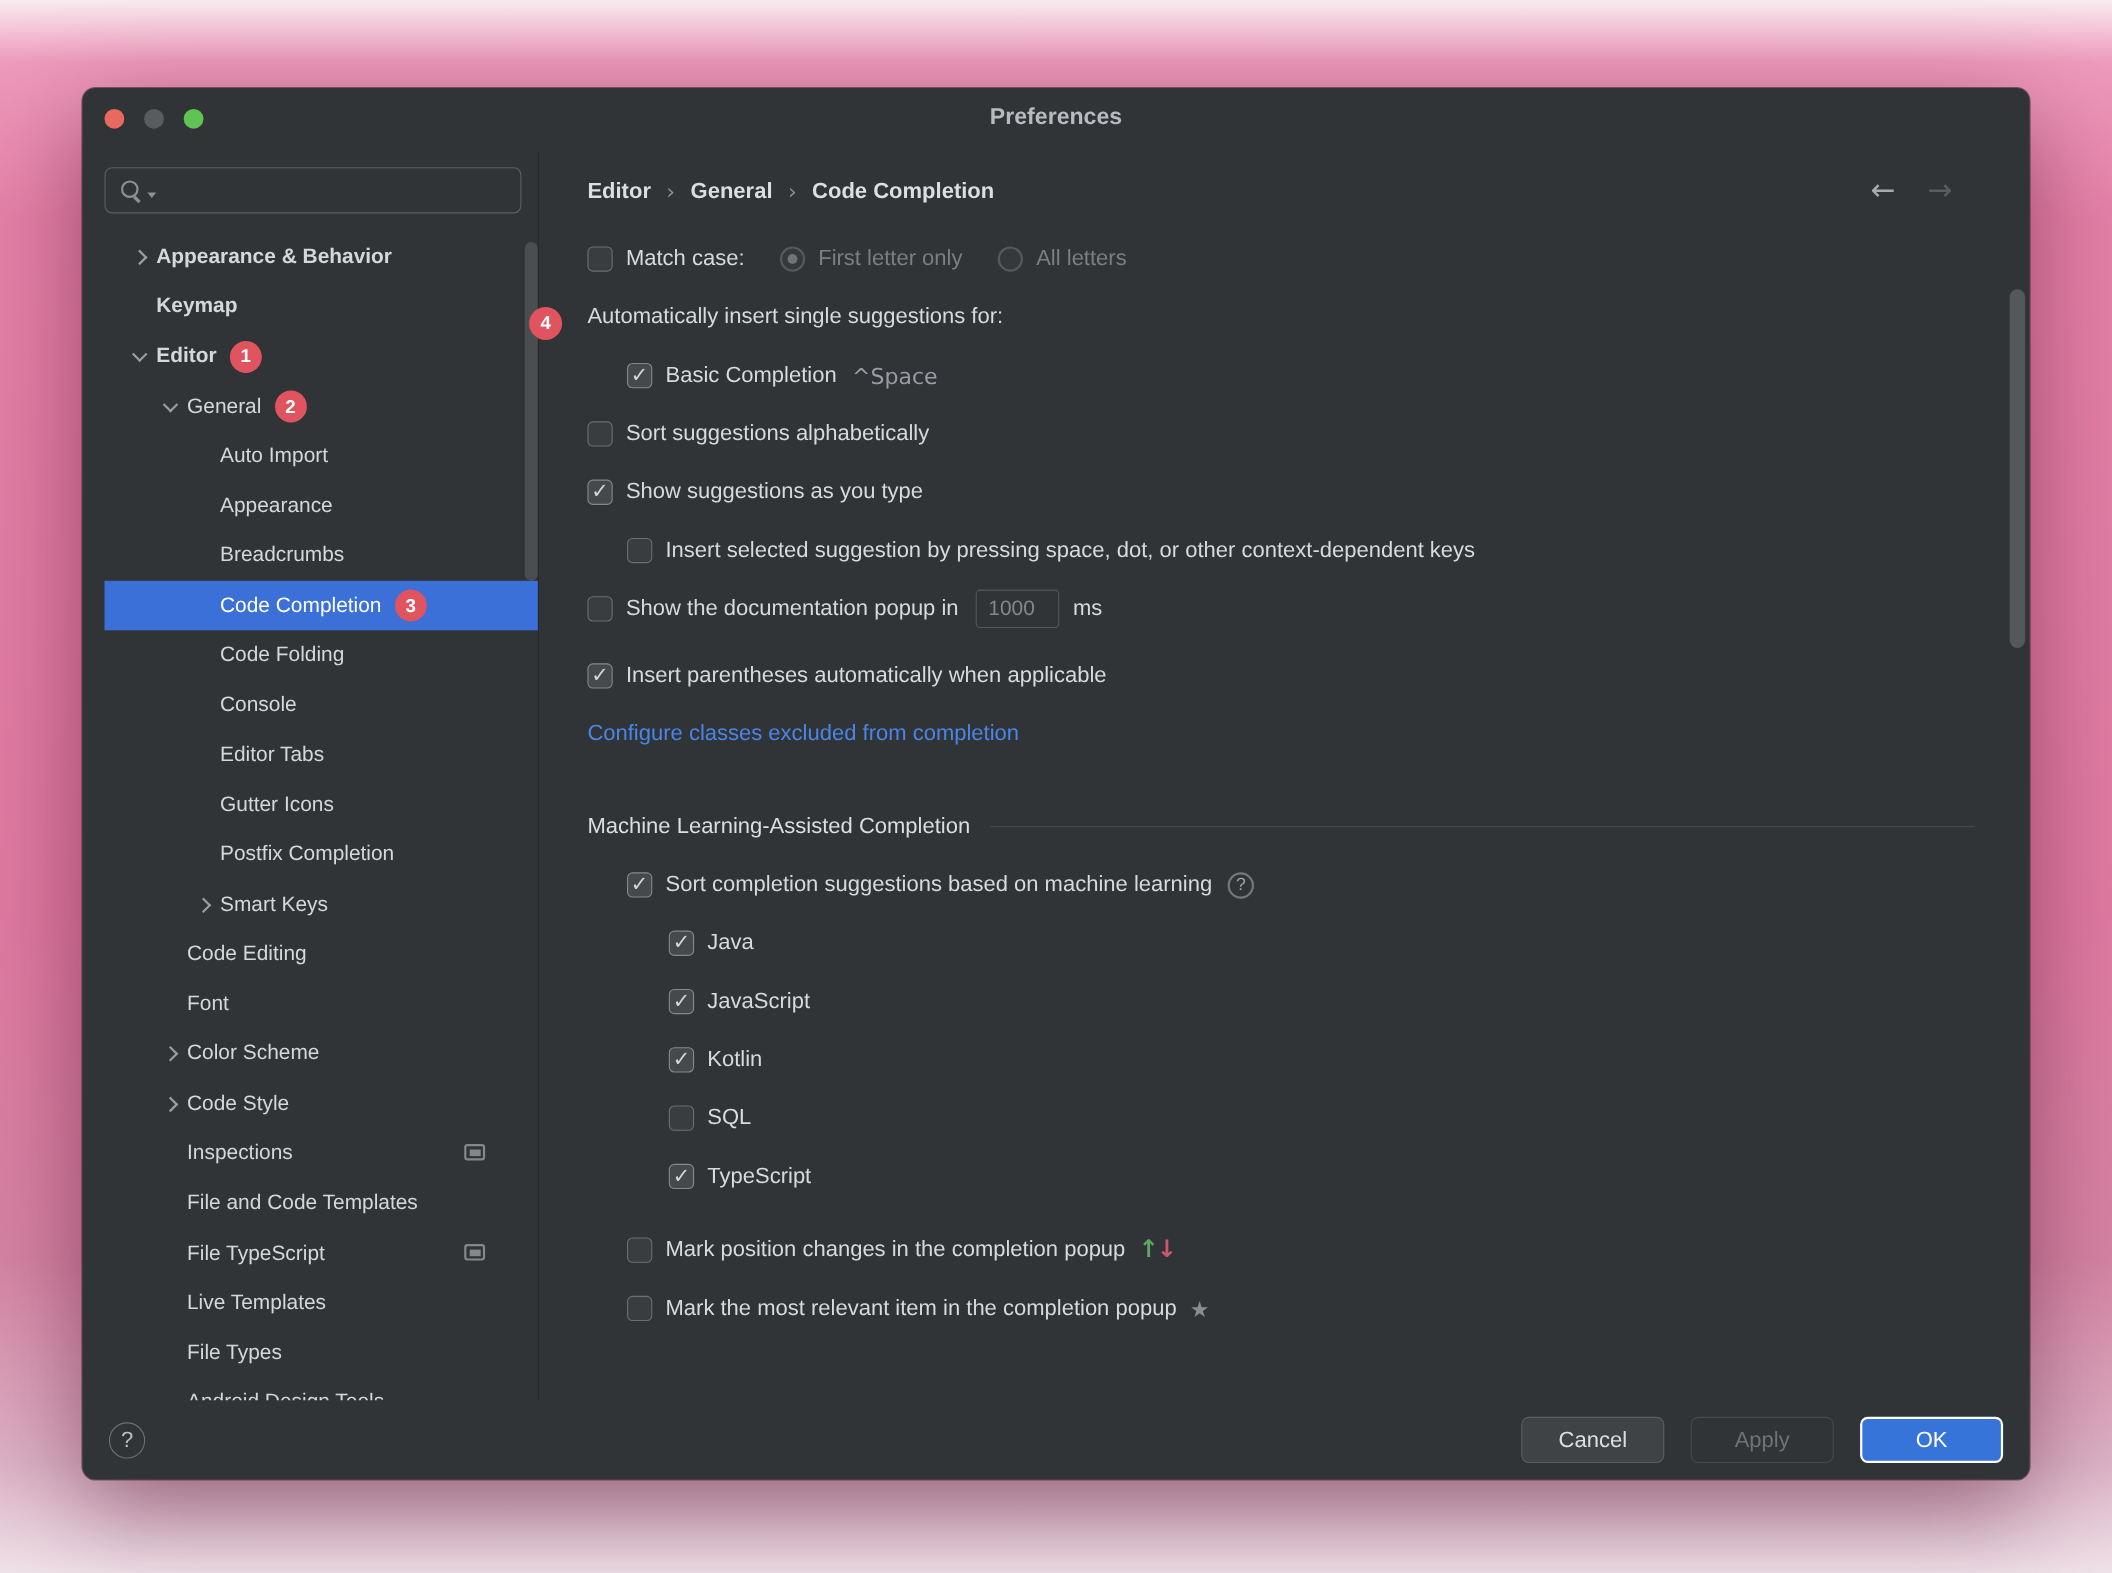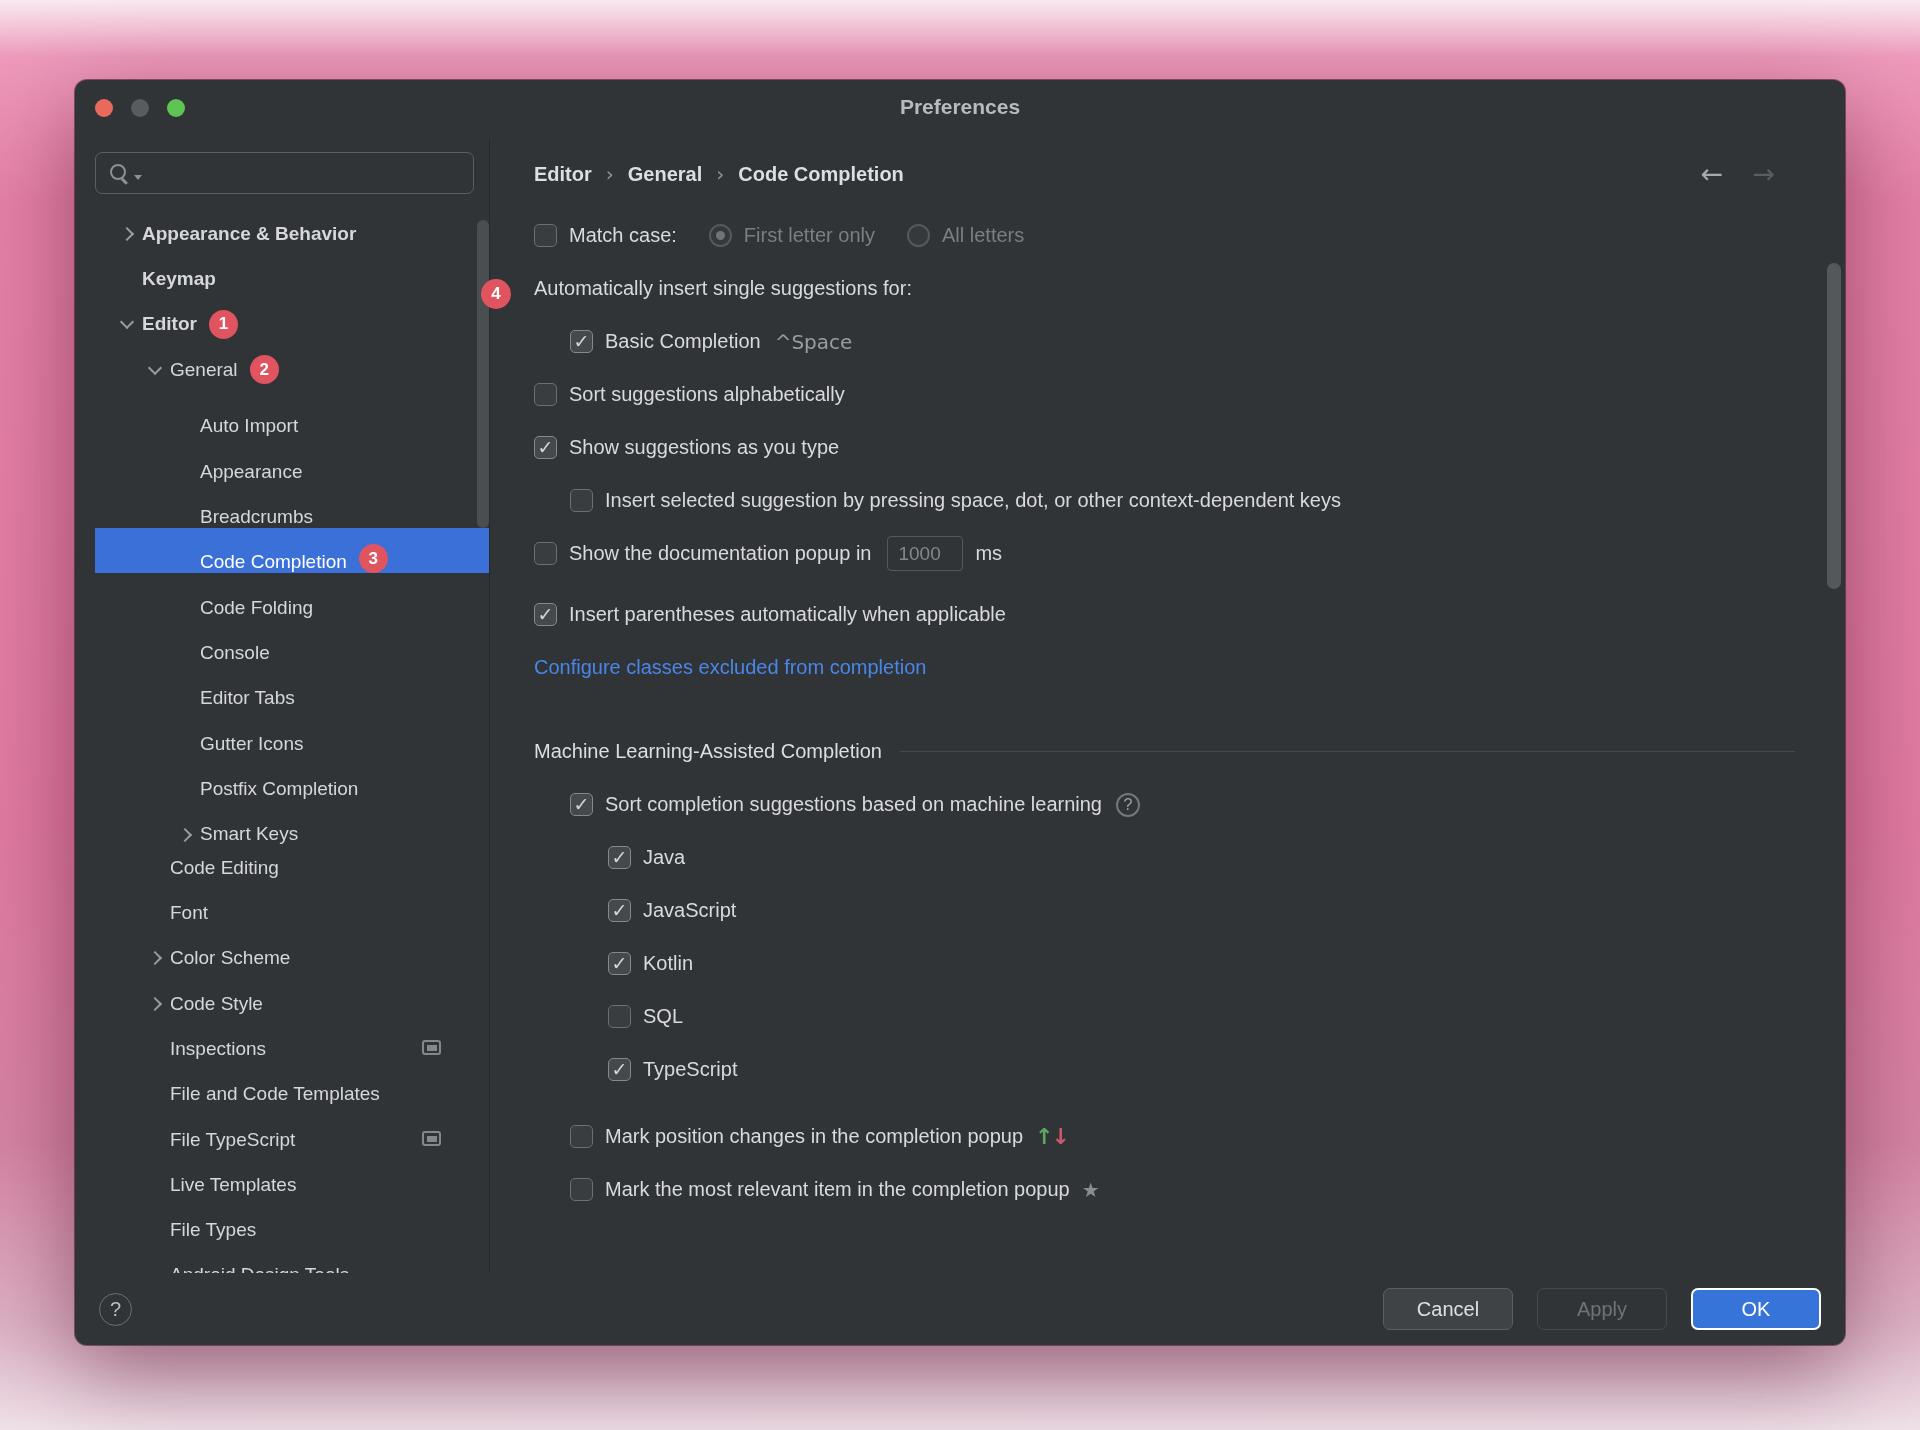--- a/index.html
+++ b/index.html
@@ -40,21 +40,21 @@
   .mag::after { content:""; position:absolute; left:15px; top:16px; width:2.5px; height:7px;
     background:#8d9093; transform:rotate(-45deg); }
   .caret-down-sm { width:0; height:0; border-left:4.5px solid transparent; border-right:4.5px solid transparent;
     border-top:5.5px solid #8d9093; margin-top:8px; }
 
   .tree { margin-top:17px;padding-left:20px; }
   .srow { position:relative; height:45.3px; display:flex; align-items:center; font-size:19px; color:#d5d7da; cursor:default; }
   .srow.bold { font-weight:bold; }
   .srow.lvl0 { padding-left:19px; }
   .srow.lvl1 { padding-left:47px; }
-  .srow.lvl2 { padding-left:77px;align-items:flex-end; }
+  .srow.lvl2 { padding-left:77px; }
   .srow.selected { background:#3a70d8; color:#fff; }
   .chev { width:28px; height:20px; position:relative; flex:0 0 28px; }
   .chev.right::before, .chev.down::before { content:""; position:absolute; left:8px; top:5px;
     width:8px; height:8px; border-right:2px solid #9a9da0; border-bottom:2px solid #9a9da0;
     transform:rotate(-45deg); }
   .chev.down::before { transform:rotate(45deg); top:3px; }
   .sbadge { margin-left:12px; min-width:29px; height:29px; border-radius:15px; background:#e0545f;
     color:#fff; font-size:17px; font-weight:bold; display:flex; align-items:center; justify-content:center; padding:0 4px; }
   .ticon { position:absolute; right:48px; top:14px; width:19px; height:15px;
     border:2px solid #85888b; border-radius:3px; }

